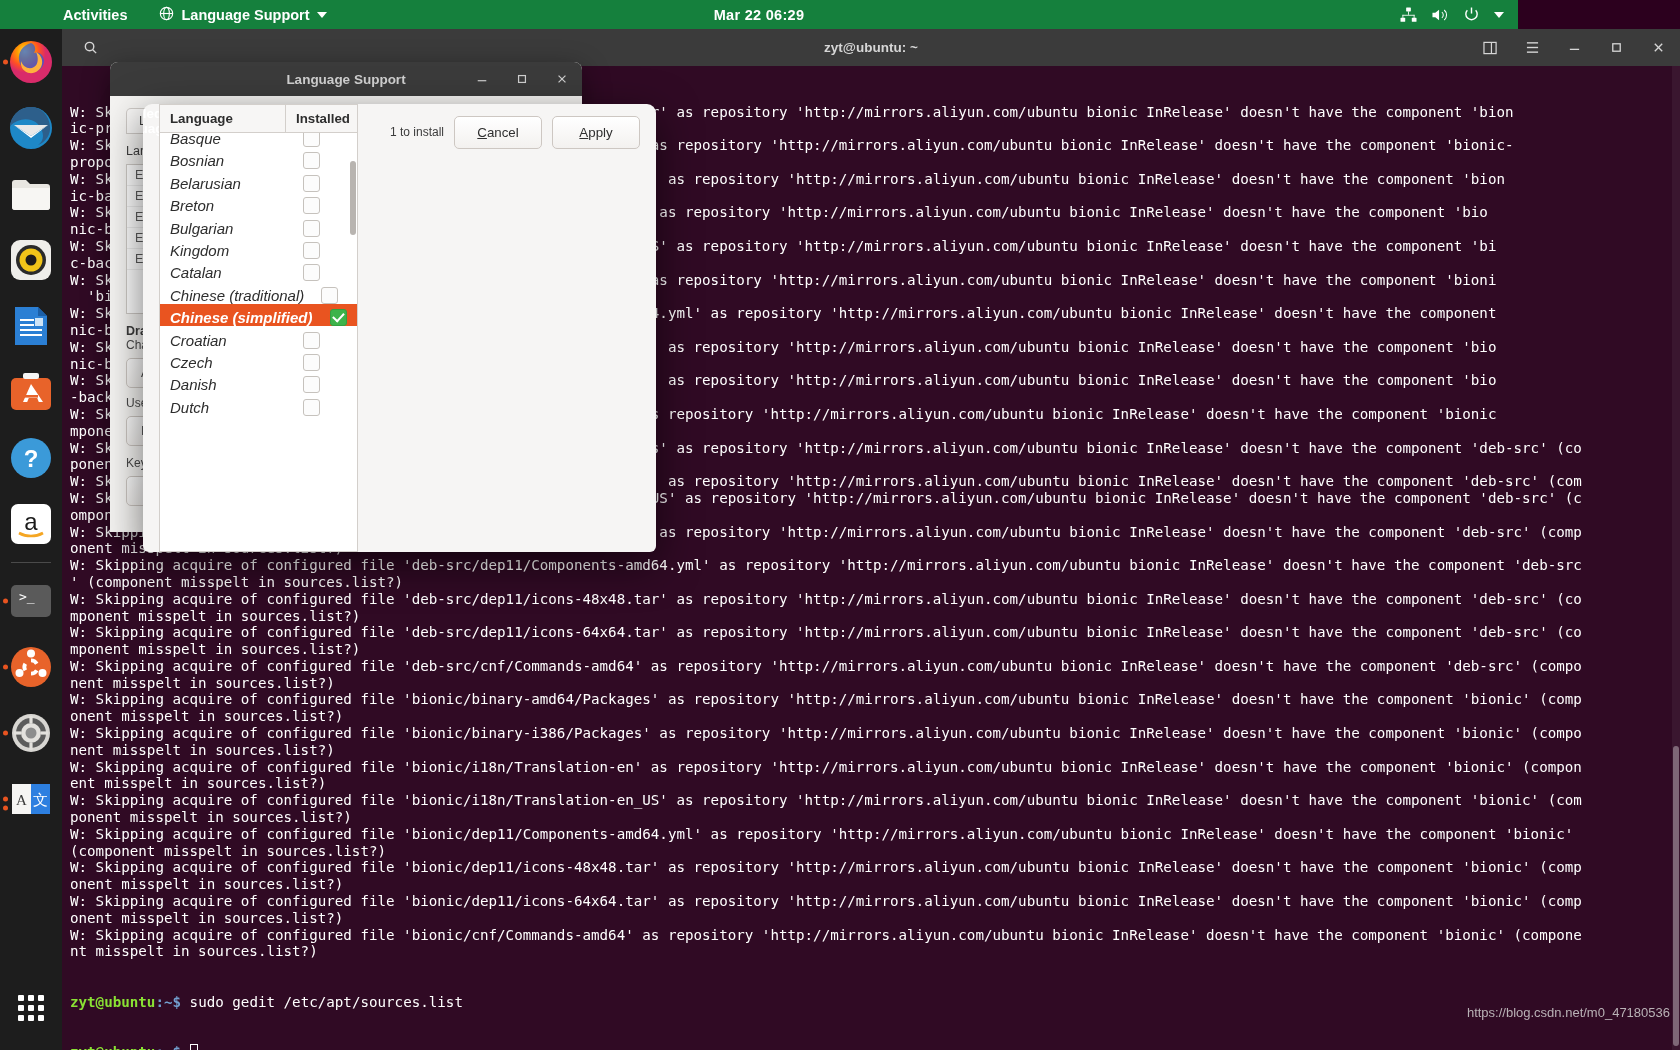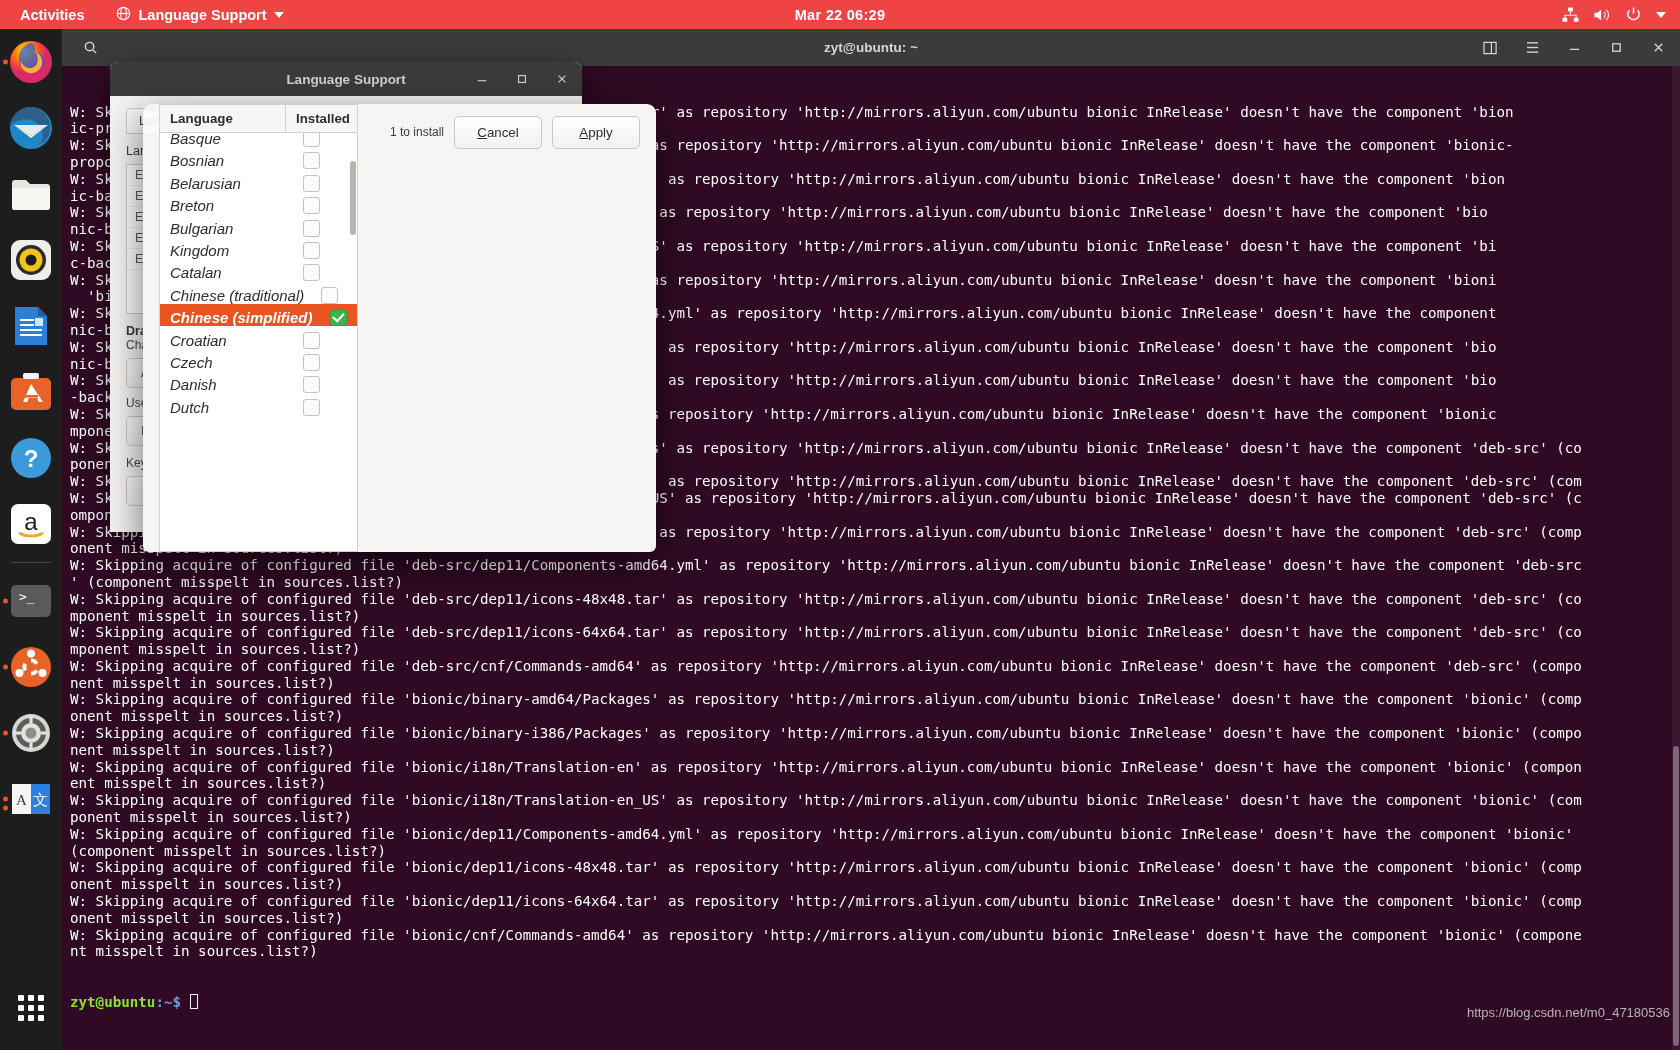--- a/index.html
+++ b/index.html
@@ -6,25 +6,26 @@
   html, body {
     width: 1680px; height: 1050px;
     overflow: hidden;
     font-family: "Liberation Sans", sans-serif;
     background: #2c001e;
   }
   #root { position: relative; width: 1680px; height: 1050px; }
 
   
   .topbar {
-    position: absolute; top: 0; left: 0; width: 1680px; height: 29px;
-    background: #ef4444; color: #ffffff;
+    position: absolute; top: 0; left: 0; width: 1518px; height: 29px;
+    background: #15803d; color: #ffffff;
     display: flex; align-items: center;
     font-size: 14.5px; font-weight: bold;
     z-index: 60;
+    padding-left: 43px;
   }
   .topbar .activities { margin-left: 12px; padding: 2px 8px; cursor: pointer; }
   .topbar .appmenu { display: flex; align-items: center; gap: 7px; margin-left: 18px; padding: 2px 6px; cursor: pointer; }
   .topbar .clock {
     position: absolute; left: 50%; transform: translateX(-50%);
     font-weight: bold; font-size: 14.5px; letter-spacing: .3px;
   }
   .topbar .tray {
     position: absolute; right: 14px; display: flex; align-items: center; gap: 14px;
   }
@@ -222,20 +223,21 @@
           <svg width="13" height="13" viewBox="0 0 14 14" stroke="#d6d6d6" stroke-width="1.4">
               <line x1="3" y1="3" x2="11" y2="11"></line>
               <line x1="11" y1="3" x2="3" y2="11"></line>
             </svg>
         </span>
       </div>
     </div>
 
     <div class="term-body">
       <div id="term-lines"><div class="line">W: Skipping acquire of configured file 'deb-src/dep11/icons-64x64.tar' as repository 'http://mirrors.aliyun.com/ubuntu bionic InRelease' doesn't have the component 'bion</div><div class="line">ic-proposed' (component misspelt in sources.list?)</div><div class="line">W: Skipping acquire of configured file 'deb-src/cnf/Commands-amd64' as repository 'http://mirrors.aliyun.com/ubuntu bionic InRelease' doesn't have the component 'bionic-</div><div class="line">proposed' (component misspelt in sources.list?)</div><div class="line">W: Skipping acquire of configured file 'bionic/binary-amd64/Packages' as repository 'http://mirrors.aliyun.com/ubuntu bionic InRelease' doesn't have the component 'bion</div><div class="line">ic-backports' (component misspelt in sources.list?)</div><div class="line">W: Skipping acquire of configured file 'bionic/binary-i386/Packages' as repository 'http://mirrors.aliyun.com/ubuntu bionic InRelease' doesn't have the component 'bio</div><div class="line">nic-backports' (component misspelt in sources.list?)</div><div class="line">W: Skipping acquire of configured file 'bionic/i18n/Translation-en_US' as repository 'http://mirrors.aliyun.com/ubuntu bionic InRelease' doesn't have the component 'bi</div><div class="line">c-backports' (component misspelt in sources.list?)</div><div class="line">W: Skipping acquire of configured file 'bionic/i18n/Translation-en' as repository 'http://mirrors.aliyun.com/ubuntu bionic InRelease' doesn't have the component 'bioni</div><div class="line">  'bionic-backports' (component misspelt in sources.list?)</div><div class="line">W: Skipping acquire of configured file 'bionic/dep11/Components-amd64.yml' as repository 'http://mirrors.aliyun.com/ubuntu bionic InRelease' doesn't have the component</div><div class="line">nic-backports' (component misspelt in sources.list?)</div><div class="line">W: Skipping acquire of configured file 'bionic/dep11/icons-48x48.tar' as repository 'http://mirrors.aliyun.com/ubuntu bionic InRelease' doesn't have the component 'bio</div><div class="line">nic-backports' (component misspelt in sources.list?)</div><div class="line">W: Skipping acquire of configured file 'bionic/dep11/icons-64x64.tar' as repository 'http://mirrors.aliyun.com/ubuntu bionic InRelease' doesn't have the component 'bio</div><div class="line">-backports' (component misspelt in sources.list?)</div><div class="line">W: Skipping acquire of configured file 'bionic/cnf/Commands-amd64' as repository 'http://mirrors.aliyun.com/ubuntu bionic InRelease' doesn't have the component 'bionic</div><div class="line">mponent misspelt in sources.list?)</div><div class="line">W: Skipping acquire of configured file 'deb-src/binary-amd64/Packages' as repository 'http://mirrors.aliyun.com/ubuntu bionic InRelease' doesn't have the component 'deb-src' (co</div><div class="line">ponent misspelt in sources.list?)</div><div class="line">W: Skipping acquire of configured file 'deb-src/binary-i386/Packages' as repository 'http://mirrors.aliyun.com/ubuntu bionic InRelease' doesn't have the component 'deb-src' (com</div><div class="line">W: Skipping acquire of configured file 'deb-src/i18n/Translation-en_US' as repository 'http://mirrors.aliyun.com/ubuntu bionic InRelease' doesn't have the component 'deb-src' (c</div><div class="line">omponent misspelt in sources.list?)</div><div class="line">W: Skipping acquire of configured file 'deb-src/i18n/Translation-en' as repository 'http://mirrors.aliyun.com/ubuntu bionic InRelease' doesn't have the component 'deb-src' (comp</div><div class="line">onent misspelt in sources.list?)</div><div class="line">W: Skipping acquire of configured file 'deb-src/dep11/Components-amd64.yml' as repository 'http://mirrors.aliyun.com/ubuntu bionic InRelease' doesn't have the component 'deb-src</div><div class="line">' (component misspelt in sources.list?)</div><div class="line">W: Skipping acquire of configured file 'deb-src/dep11/icons-48x48.tar' as repository 'http://mirrors.aliyun.com/ubuntu bionic InRelease' doesn't have the component 'deb-src' (co</div><div class="line">mponent misspelt in sources.list?)</div><div class="line">W: Skipping acquire of configured file 'deb-src/dep11/icons-64x64.tar' as repository 'http://mirrors.aliyun.com/ubuntu bionic InRelease' doesn't have the component 'deb-src' (co</div><div class="line">mponent misspelt in sources.list?)</div><div class="line">W: Skipping acquire of configured file 'deb-src/cnf/Commands-amd64' as repository 'http://mirrors.aliyun.com/ubuntu bionic InRelease' doesn't have the component 'deb-src' (compo</div><div class="line">nent misspelt in sources.list?)</div><div class="line">W: Skipping acquire of configured file 'bionic/binary-amd64/Packages' as repository 'http://mirrors.aliyun.com/ubuntu bionic InRelease' doesn't have the component 'bionic' (comp</div><div class="line">onent misspelt in sources.list?)</div><div class="line">W: Skipping acquire of configured file 'bionic/binary-i386/Packages' as repository 'http://mirrors.aliyun.com/ubuntu bionic InRelease' doesn't have the component 'bionic' (compo</div><div class="line">nent misspelt in sources.list?)</div><div class="line">W: Skipping acquire of configured file 'bionic/i18n/Translation-en' as repository 'http://mirrors.aliyun.com/ubuntu bionic InRelease' doesn't have the component 'bionic' (compon</div><div class="line">ent misspelt in sources.list?)</div><div class="line">W: Skipping acquire of configured file 'bionic/i18n/Translation-en_US' as repository 'http://mirrors.aliyun.com/ubuntu bionic InRelease' doesn't have the component 'bionic' (com</div><div class="line">ponent misspelt in sources.list?)</div><div class="line">W: Skipping acquire of configured file 'bionic/dep11/Components-amd64.yml' as repository 'http://mirrors.aliyun.com/ubuntu bionic InRelease' doesn't have the component 'bionic'</div><div class="line">(component misspelt in sources.list?)</div><div class="line">W: Skipping acquire of configured file 'bionic/dep11/icons-48x48.tar' as repository 'http://mirrors.aliyun.com/ubuntu bionic InRelease' doesn't have the component 'bionic' (comp</div><div class="line">onent misspelt in sources.list?)</div><div class="line">W: Skipping acquire of configured file 'bionic/dep11/icons-64x64.tar' as repository 'http://mirrors.aliyun.com/ubuntu bionic InRelease' doesn't have the component 'bionic' (comp</div><div class="line">onent misspelt in sources.list?)</div><div class="line">W: Skipping acquire of configured file 'bionic/cnf/Commands-amd64' as repository 'http://mirrors.aliyun.com/ubuntu bionic InRelease' doesn't have the component 'bionic' (compone</div><div class="line">nt misspelt in sources.list?)</div></div>
+      <div class="line"><span class="prompt-user">zyt@ubuntu</span><span class="prompt-path">:~$</span><span> sudo gedit /etc/apt/sources.list</span></div>
       <div class="line"><span class="prompt-user">zyt@ubuntu</span><span class="prompt-path">:~$</span> <span class="cursor"></span></div>
     </div>
     <div class="scroll-rail">
       <div class="scroll-thumb"></div>
     </div>
   </div>
   <div class="watermark">https://blog.csdn.net/m0_47180536</div>
 
   <div class="lang-win">
     <div class="lang-title">

